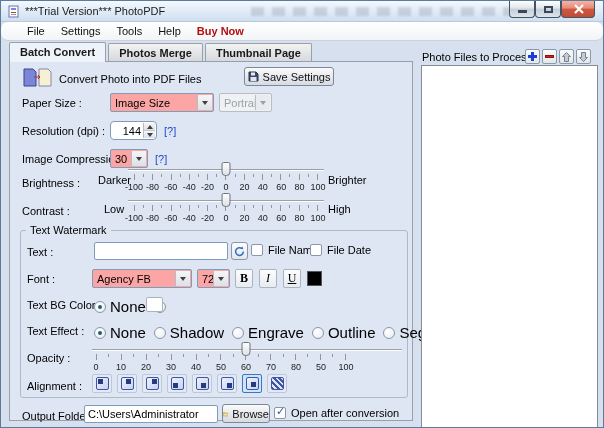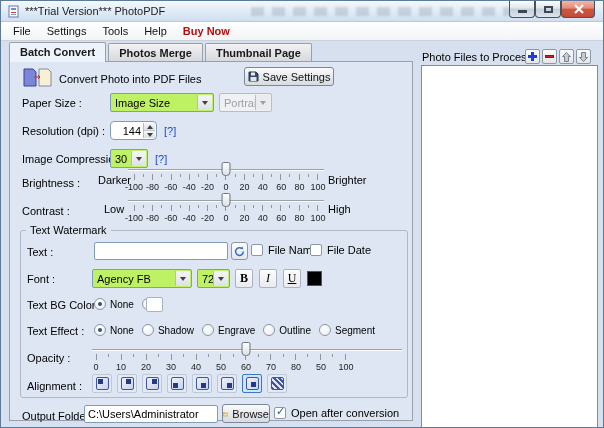--- a/index.html
+++ b/index.html
@@ -17,41 +17,41 @@
   .winbtns { position:absolute; right:8px; top:0; display:flex; }
   .winbtn { height:17px; margin-left:0; border:1px solid #46525f; border-top:none;
             border-radius:0 0 4px 4px; position:relative;
             background:linear-gradient(180deg,#ffffff 0%,#dfe6ec 45%,#c3ced9 50%,#dde5ed 100%); }
   .winbtn.min, .winbtn.max { width:26px; }
   .winbtn.close { width:34px; background:linear-gradient(180deg,#f5b3a8 0%,#e58a77 45%,#ce5742 50%,#c14c36 100%); }
   .glyph-min { position:absolute; left:8px; bottom:4px; width:9px; height:3px; background:#3c4654; }
   .glyph-max { position:absolute; left:8px; top:5px; width:9px; height:7px; border:2px solid #3c4654; background:transparent; }
   
   .menubar { position:absolute; left:0; top:21px; right:0; height:19px; display:flex; align-items:center;
-             background:linear-gradient(180deg,#ffffff,#f2f4f7); border-bottom:1px solid #ccd2da; padding-left:4px; }
+             background:linear-gradient(180deg,#ffffff,#f2f4f7); border-bottom:1px solid #ccd2da; padding-left:18px;border-radius:7px; }
   .menu-item { font-size:11px; color:#111; padding:2px 8px; cursor:default; }
   .menu-item.buynow { color:#b40f0f; font-weight:bold; }
   
   .tabs { position:absolute; left:8px; top:41px; display:flex; align-items:flex-end; z-index:3; }
   .tab { font-size:11px; font-weight:bold; color:#1a1a1a; padding:3px 10px 3px 10px;
          background:linear-gradient(180deg,#f2f2f2,#d7d9dc); border:1px solid #98a0ac; border-bottom:none;
          border-radius:2px 2px 0 0; margin-right:2px; height:18px; margin-bottom:0; }
   .tab.active { background:#eef3fa; height:20px; margin-bottom:-1px; }
   
   .panel { position:absolute; left:8px; top:60px; width:404px; height:360px;
            background:#dde6f2; border:1px solid #98a0ac; }
   .label { position:absolute; font-size:11px; color:#000; white-space:nowrap; }
   .help { position:absolute; font-size:11px; color:#2149c8; white-space:nowrap; cursor:pointer; }
   
   .btn { position:absolute; display:flex; align-items:center; justify-content:center; gap:4px;
          font-size:11px; color:#111; background:linear-gradient(180deg,#fbfbfb,#e3e6ea 60%,#d8dce1);
          border:1px solid #7a8899; border-radius:3px; cursor:pointer; }
   .btn.default { border:1px solid #3c7fb1; box-shadow:0 0 2px rgba(60,130,190,.6) inset; }
   
-  .combo { position:absolute; background:#bef264; border:1px solid #7f9db9; border-radius:2px; height:19px; }
+  .combo { position:absolute; background:#fca5a5; border:1px solid #7f9db9; border-radius:2px; height:19px; }
   .combo .val { position:absolute; left:4px; top:3px; font-size:11px; color:#000; white-space:nowrap; }
   .combo .arr { position:absolute; right:1px; top:1px; bottom:1px; width:15px;
                 background:linear-gradient(180deg,#f5f6f8,#dde1e6); border-left:1px solid #b6bcc4;
                 display:flex; align-items:center; justify-content:center; }
   .tri-down { width:0; height:0; border-left:3px solid transparent; border-right:3px solid transparent; border-top:4px solid #404040; }
   .combo.disabled { background:#f0f1f3; border-color:#b8bcc4; }
   .combo.disabled .val { color:#9aa0a8; }
   .combo.disabled .arr { background:#e9ebee; }
   .combo.disabled .tri-down { border-top-color:#9aa0a8; }
   .spin { position:absolute; height:19px; background:#fff; border:1px solid #7f9db9; border-radius:4px; }
@@ -66,21 +66,21 @@
             font-size:11px; padding:0 3px; color:#000; }
   .cbrow { position:absolute; display:flex; align-items:center; gap:5px; }
   .cbrow .cb2 { width:12px; height:12px; background:#fff; border:1px solid #8a97a8; border-radius:2px; position:relative; flex:none; }
   .cbrow .cb2.checked::after { content:"✓"; position:absolute; left:1px; top:-3px; font-size:11px; font-weight:bold; color:#2b579a; }
   .cbrow .cbl { font-size:11px; color:#000; white-space:nowrap; }
   .rb { width:12px; height:12px; border:1px solid #8a97a8; border-radius:50%;
         background:radial-gradient(circle at 35% 30%, #ffffff 0%, #eef1f4 70%, #dfe4e9 100%); position:relative; flex:none; }
   .rb.checked::after { content:""; position:absolute; left:3px; top:3px; width:4px; height:4px; border-radius:50%; background:#275a74; }
   .radiorow { position:absolute; display:flex; align-items:center; gap:8px; }
   .radioitem { display:flex; align-items:center; gap:4px; }
-  .radioitem .rl { font-size:10px; color:#000; white-space:nowrap; }
+  .radioitem .rl { font-size:15px; color:#000; white-space:nowrap; }
   
   .slider { position:absolute; }
   .track { position:absolute; left:0; right:0; top:8px; height:2px;
            border-top:1px solid #9aa0a6; border-bottom:1px solid #fdfdfd; background:#c9ccd0; }
   .scaleband { position:absolute; top:0; bottom:0; }
   .tickrow { position:absolute; left:0; right:0; top:13px; display:flex; justify-content:space-between; }
   .tick { width:1px; height:6px; background:#8f959b; }
   .tick.minor { height:3px; }
   .labelrow { position:absolute; left:0; right:0; top:21px; height:10px; }
   .ticklabel { position:absolute; transform:translateX(-50%); font-size:9px; color:#222; white-space:nowrap; }

